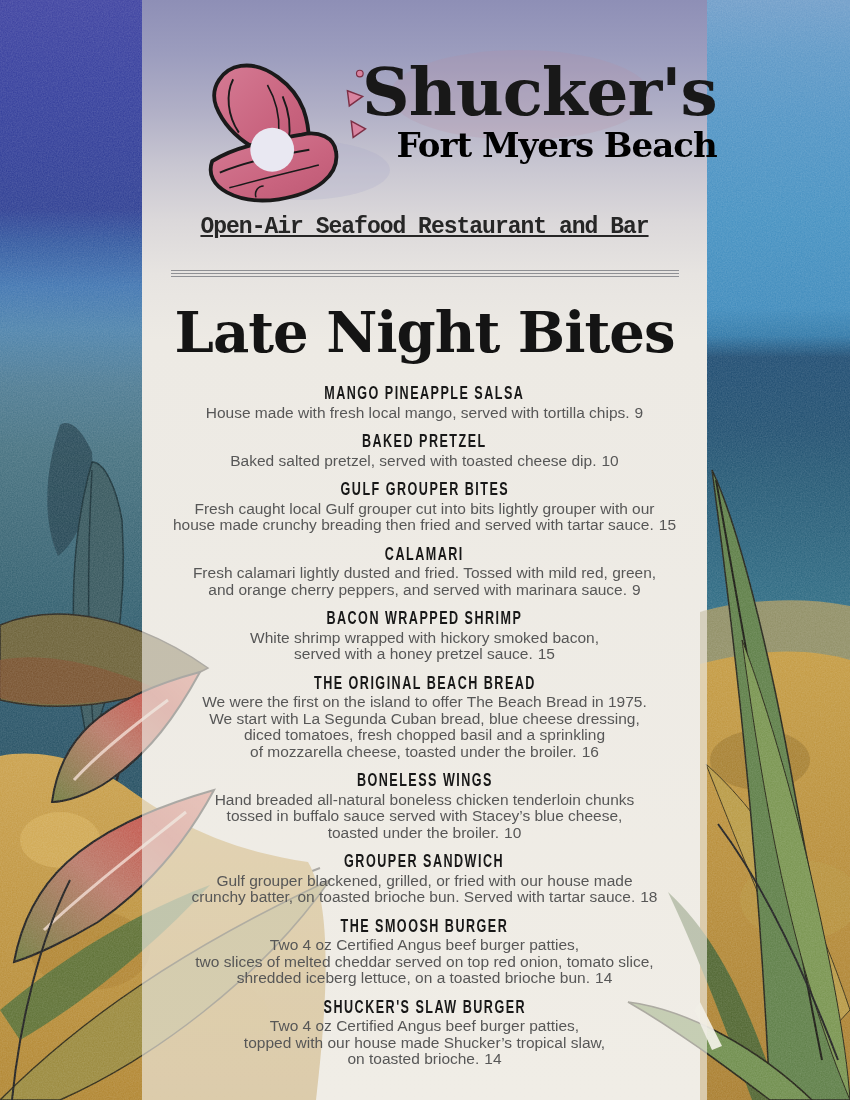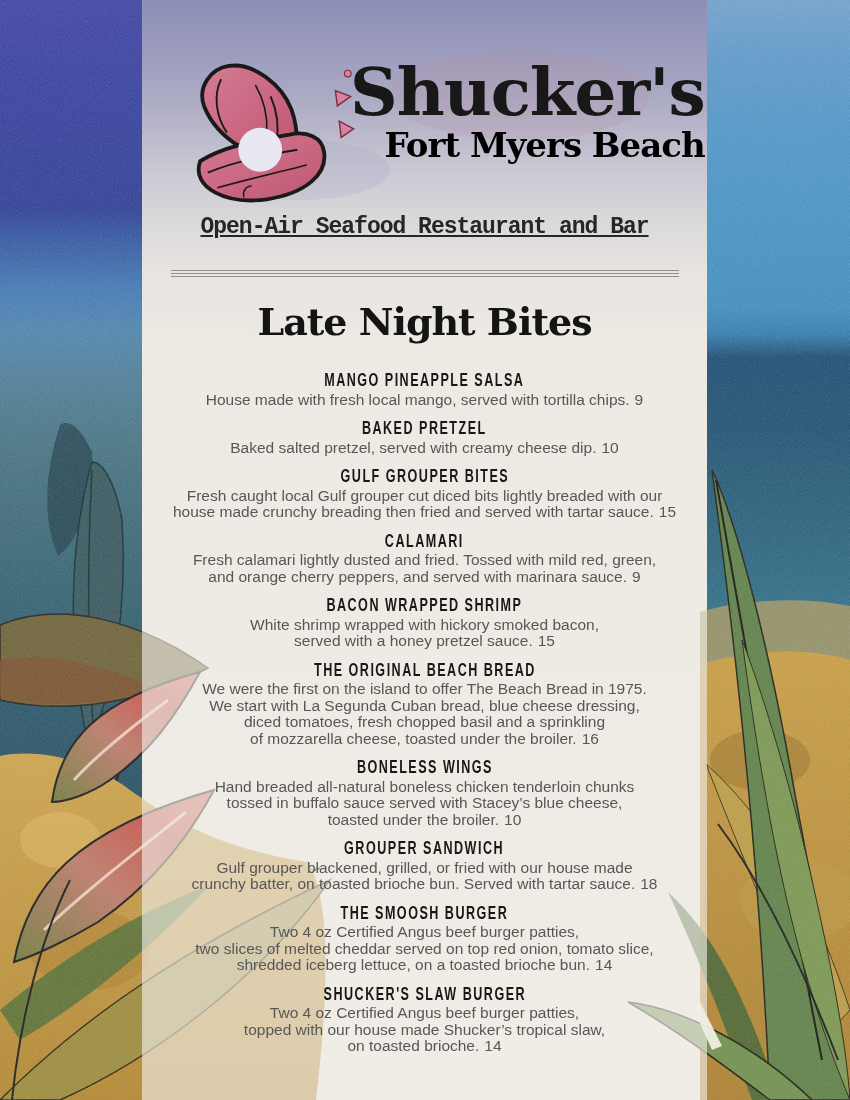--- a/index.html
+++ b/index.html
@@ -4,39 +4,39 @@
 <style>
   html,body{margin:0;padding:0;background:#ffffff;}
   .page{position:relative;width:850px;height:1100px;overflow:hidden;
         font-family:"Liberation Sans",sans-serif;}
   .bg{position:absolute;left:0;top:0;z-index:0;}
   .content{position:absolute;left:142px;top:0;width:565px;height:1100px;
            z-index:2;text-align:center;}
 
   
   .logo-row{display:flex;align-items:flex-start;justify-content:flex-start;
-            margin-top:46px;padding-left:22px;}
+            margin-top:46px;padding-left:34px;}
   .oyster{flex:0 0 auto;}
   .logo-text{display:flex;flex-direction:column;align-items:flex-end;
              margin-left:-14px;margin-top:16px;}
   .brand{font-family:"DejaVu Serif",serif;font-weight:700;font-size:66px;
          line-height:0.92;color:#181818;letter-spacing:-1px;white-space:nowrap;}
   .brand-sub{font-family:"DejaVu Serif",serif;font-weight:700;font-size:34px;
          color:#000000;letter-spacing:-1px;margin-top:2px;white-space:nowrap;}
   .tagline{font-family:"Liberation Mono",monospace;font-weight:700;
            font-size:23px;color:#262626;margin-top:10px;letter-spacing:-1px;
            white-space:nowrap;text-decoration:underline;}
   .divider{width:508px;margin:30px auto 0 auto;}
   .divider .ln{height:1px;background:#8f9094;}
   .divider .ln+.ln{margin-top:2px;}
 
-  .heading{font-family:"DejaVu Serif",serif;font-weight:700;font-size:38px;
+  .heading{font-family:"DejaVu Serif",serif;font-weight:700;font-size:56px;
            color:#141414;margin-top:22px;letter-spacing:-1px;}
 
-  .items{margin-top:27px;}
+  .items{margin-top:19px;}
   .item{margin-bottom:11px;}
   .item-name{display:inline-block;font-weight:700;font-size:17px;
              letter-spacing:2px;color:#181818;line-height:1.15;
              transform:scale(0.74,1.06);transform-origin:center bottom;
              white-space:nowrap;}
   .item-desc-row{margin-top:1px;font-size:15.5px;line-height:16.5px;color:#575757;}
   .item-desc{white-space:pre-line;}
   .item-price{margin-left:5px;}
 </style>
 </head>
@@ -217,28 +217,28 @@
     <div class="item">
       <span class="item-name">MANGO PINEAPPLE SALSA</span>
       <div class="item-desc-row">
         <span class="item-desc">House made with fresh local mango, served with tortilla chips.</span><span class="item-price">9</span>
       </div>
     </div>
 
     <div class="item">
       <span class="item-name">BAKED PRETZEL</span>
       <div class="item-desc-row">
-        <span class="item-desc">Baked salted pretzel, served with creamy cheese dip.</span><span class="item-price">10</span>
+        <span class="item-desc">Baked salted pretzel, served with toasted cheese dip.</span><span class="item-price">10</span>
       </div>
     </div>
 
     <div class="item">
       <span class="item-name">GULF GROUPER BITES</span>
       <div class="item-desc-row">
-        <span class="item-desc">Fresh caught local Gulf grouper cut diced bits lightly breaded with our
+        <span class="item-desc">Fresh caught local Gulf grouper cut into bits lightly grouper with our
 house made crunchy breading then fried and served with tartar sauce.</span><span class="item-price">15</span>
       </div>
     </div>
 
     <div class="item">
       <span class="item-name">CALAMARI</span>
       <div class="item-desc-row">
         <span class="item-desc">Fresh calamari  lightly dusted and fried. Tossed with mild red, green,
 and orange cherry peppers, and served with marinara sauce.</span><span class="item-price">9</span>
       </div>

